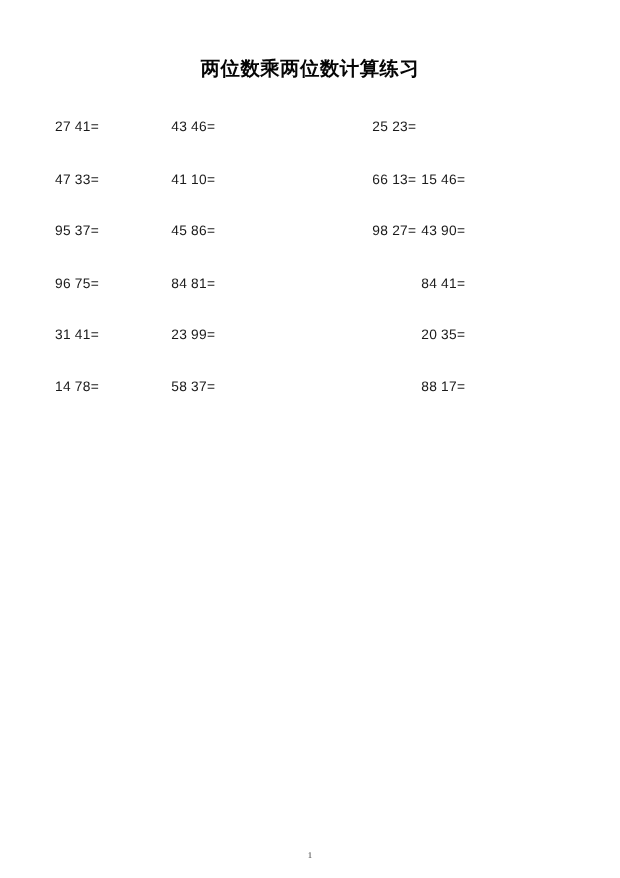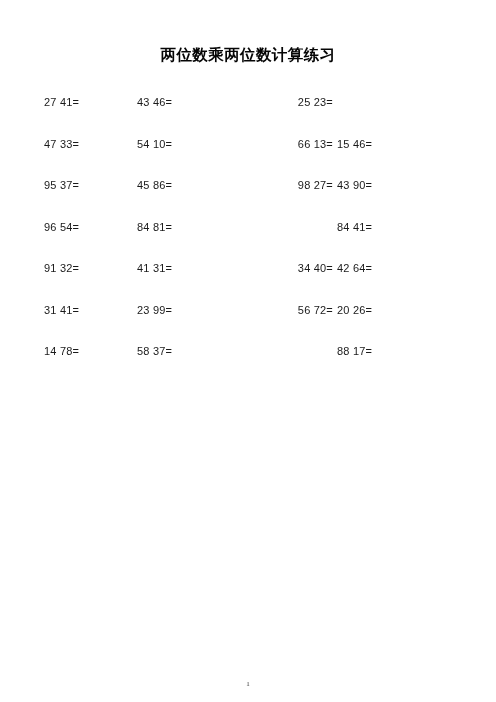--- a/index.html
+++ b/index.html
@@ -88,50 +88,43 @@
   <div class="problem-grid">
 
     <div class="problem-row">
       <div class="problem-cell col-0">27  41=</div>
       <div class="problem-cell col-1">43  46=</div>
       <div class="problem-cell col-2">25  23=</div>
     </div>
 
     <div class="problem-row">
       <div class="problem-cell col-0">47  33=</div>
-      <div class="problem-cell col-1">54  10=</div>
+      <div class="problem-cell col-1">41  10=</div>
       <div class="problem-cell col-2">66  13=</div>
       <div class="problem-cell col-3">15  46=</div>
     </div>
 
     <div class="problem-row">
       <div class="problem-cell col-0">95  37=</div>
       <div class="problem-cell col-1">45  86=</div>
       <div class="problem-cell col-2">98  27=</div>
       <div class="problem-cell col-3">43  90=</div>
     </div>
 
     <div class="problem-row">
-      <div class="problem-cell col-0">96  54=</div>
+      <div class="problem-cell col-0">96  75=</div>
       <div class="problem-cell col-1">84  81=</div>
       <div class="problem-cell col-3">84  41=</div>
     </div>
 
-    <div class="problem-row">
-      <div class="problem-cell col-0">91  32=</div>
-      <div class="problem-cell col-1">41  31=</div>
-      <div class="problem-cell col-2">34  40=</div>
-      <div class="problem-cell col-3">42  64=</div>
-    </div>
 
     <div class="problem-row">
       <div class="problem-cell col-0">31  41=</div>
       <div class="problem-cell col-1">23  99=</div>
-      <div class="problem-cell col-2">56  72=</div>
-      <div class="problem-cell col-3">20  26=</div>
+      <div class="problem-cell col-3">20  35=</div>
     </div>
 
     <div class="problem-row">
       <div class="problem-cell col-0">14  78=</div>
       <div class="problem-cell col-1">58  37=</div>
       <div class="problem-cell col-3">88  17=</div>
     </div>
 
   </div>
 

